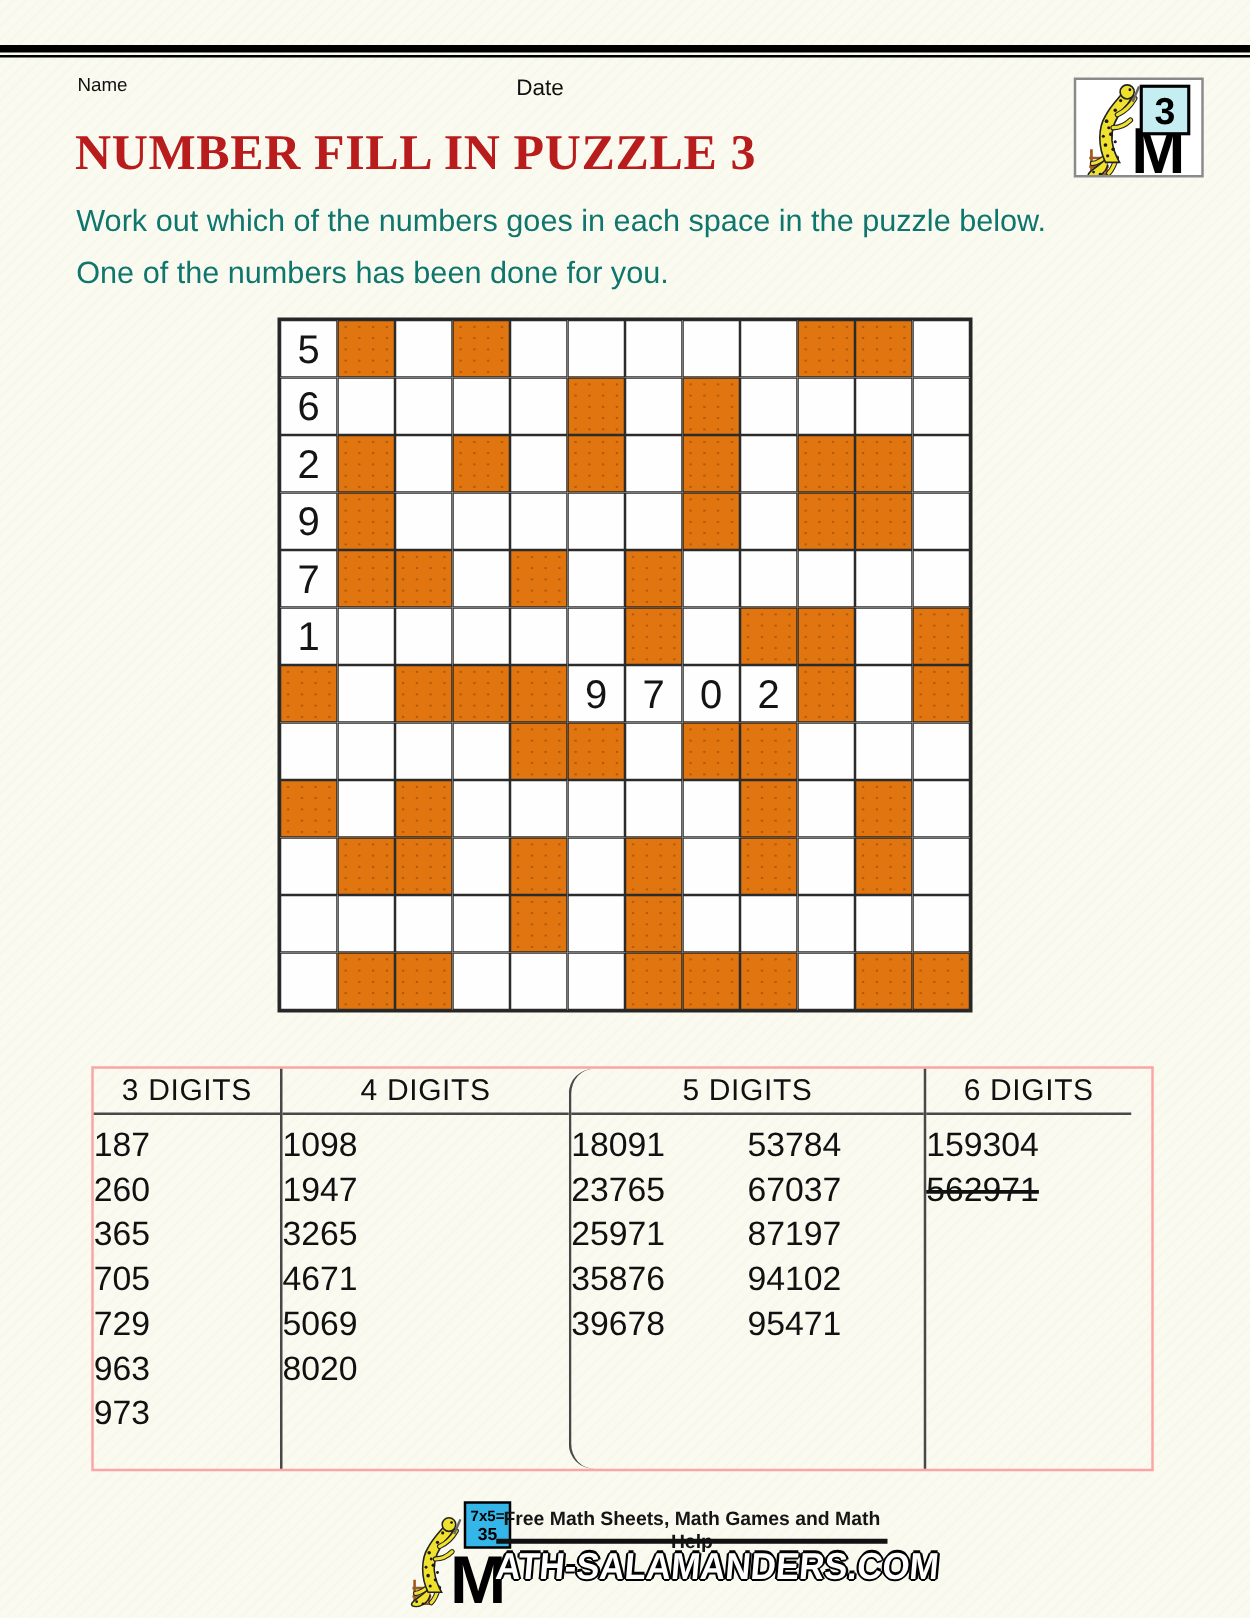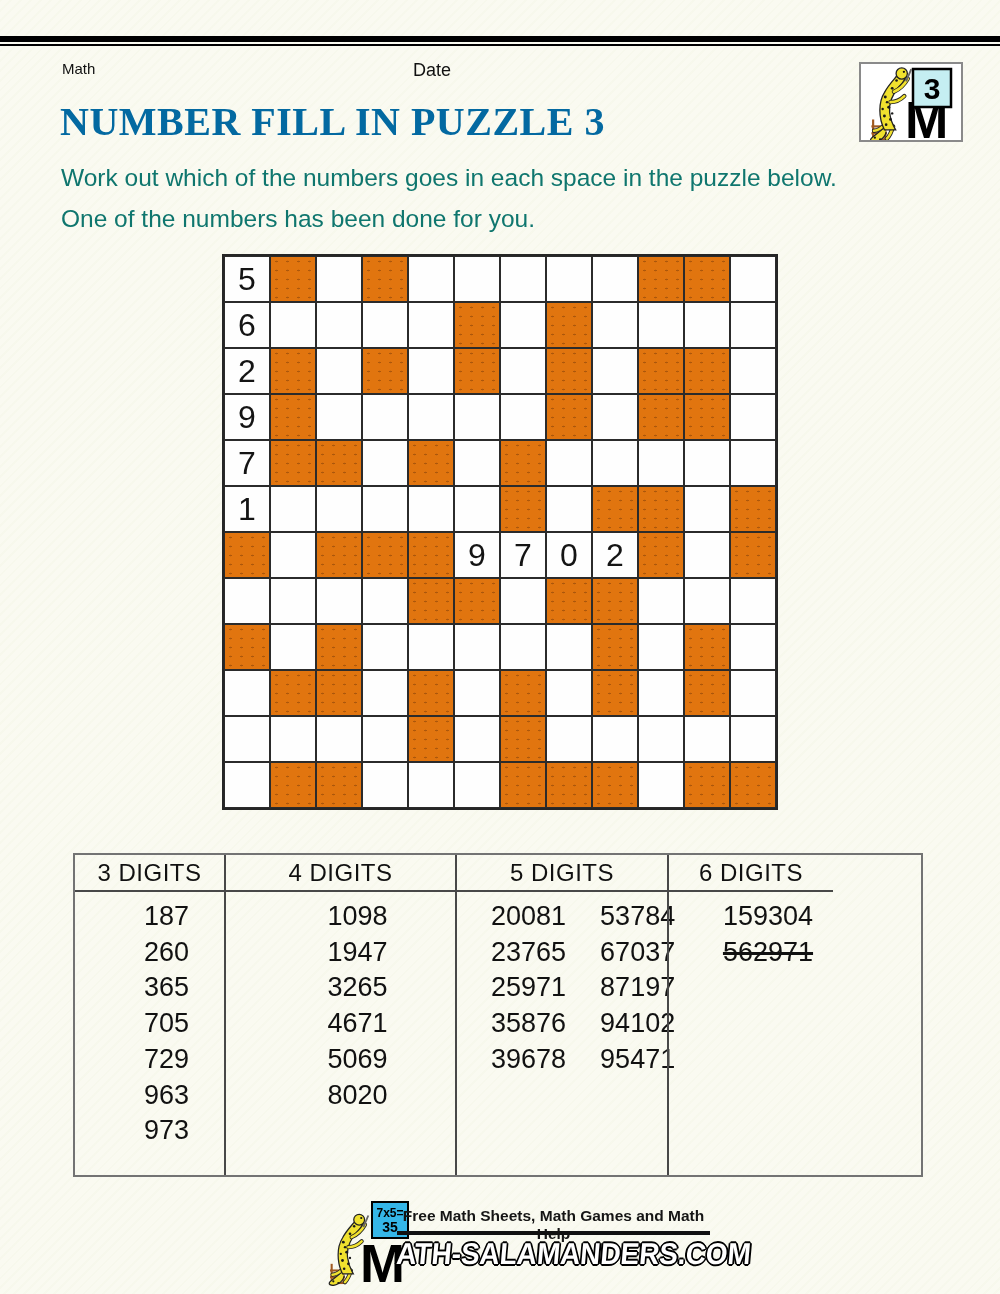--- a/index.html
+++ b/index.html
@@ -20,21 +20,21 @@
 
   .name-label { top:60px; left:62px; font-size:15px; font-weight:500; }
   .date-label { top:60px; left:413px; font-size:18px; font-weight:500; }
 
   
   .badge-box { top:62px; left:859px; width:104px; height:80px; background:#fff; border:2px solid #8a8a8a; }
 
   .page-title {
     top:98px; left:60px;
     font-family:"Liberation Serif", serif;
-    font-weight:bold; font-size:40px; letter-spacing:0.5px; color:#0369a1;
+    font-weight:bold; font-size:40px; letter-spacing:0.5px; color:#b91c1c;
     white-space:nowrap;
   }
   .instructions { top:157px; left:61px; font-size:24.5px; line-height:41px; color:#0f766e; white-space:nowrap; }
 
   
   .grid {
     top:254px; left:222px; width:556px; height:556px;
     border:2px solid #262626;
     display:grid;
     grid-template-columns:repeat(12,1fr);
@@ -48,33 +48,33 @@
   }
   .cell.blocked {
     background-color:var(--orange,#e1750f);
     background-image:radial-gradient(rgba(120,58,8,0.5) 1px, transparent 1.3px);
     background-size:11px 9px;
   }
 
   
   .lists {
     top:853px; left:73px; width:850px; height:324px;
-    border:2px solid #737373;
+    border:2px solid #fca5a5;
     display:flex; background:transparent;
   }
   .list-col { height:100%; display:flex; flex-direction:column; }
   .list-col + .list-col { border-left:2px solid #484848; }
-  .col-3d { width:149px; } .col-4d { width:231px; } .col-5d { width:212px; } .col-6d { width:166px; }
+  .col-3d { width:149px; } .col-4d { width:231px; } .col-5d { width:284px;border-radius:20px; } .col-6d { width:166px; }
   .list-header {
     height:37px; border-bottom:2px solid #484848;
     display:flex; align-items:center; justify-content:center;
     font-size:24px; letter-spacing:0.5px;
   }
   .groups { flex:1; display:flex; padding-top:7px; }
-  .group { flex:1; display:flex; flex-direction:column; align-items:center;padding-left:34px; }
+  .group { flex:1; display:flex; flex-direction:column; align-items:flex-start; }
   .num { font-size:27px; line-height:35.7px; }
   .num.struck { text-decoration:line-through; text-decoration-thickness:2.5px; }
 
   
   .footer-logo { top:1200px; left:320px; width:112px; height:90px; }
   .tagline { top:1207px; left:397px; width:313px; text-align:center; font-size:15.5px; font-weight:bold; color:#151515; }
   .footer-rule { top:1231px; left:397px; width:313px; height:3.5px; background:#111; }
   .site-text {
     top:1237px; left:398px;
     font-size:30px; font-weight:bold; letter-spacing:0px; white-space:nowrap;
@@ -133,21 +133,21 @@
           <circle cx="16" cy="85" r="1.3"></circle>
           <circle cx="22" cy="87" r="1.3"></circle>
       </g>
     </symbol>
   </defs>
 </svg>
 
 <div class="abs rule-thick"></div>
 <div class="abs rule-thin"></div>
 
-<div class="abs name-label">Math</div>
+<div class="abs name-label">Name</div>
 <div class="abs date-label">Date</div>
 
 <div class="abs badge-box">
   <svg width="100" height="76" viewBox="0 0 100 76">
     <text x="44" y="74" font-size="52" font-weight="bold" fill="#000">M</text>
     <rect x="52" y="5" width="38" height="38" fill="#c5eef2" stroke="#000" stroke-width="2.5"></rect>
     <text x="71" y="35" font-size="30" font-weight="bold" fill="#000" text-anchor="middle">3</text>
     <use href="#sala" x="0" y="0" width="52" height="78"></use>
   </svg>
 </div>
@@ -330,21 +330,21 @@
           <div class="num">4671</div>
           <div class="num">5069</div>
           <div class="num">8020</div>
         </div>
       </div>
   </div>
   <div class="list-col col-5d">
     <div class="list-header">5 DIGITS</div>
     <div class="groups">
         <div class="group">
-          <div class="num">20081</div>
+          <div class="num">18091</div>
           <div class="num">23765</div>
           <div class="num">25971</div>
           <div class="num">35876</div>
           <div class="num">39678</div>
         </div>
         <div class="group">
           <div class="num">53784</div>
           <div class="num">67037</div>
           <div class="num">87197</div>
           <div class="num">94102</div>

